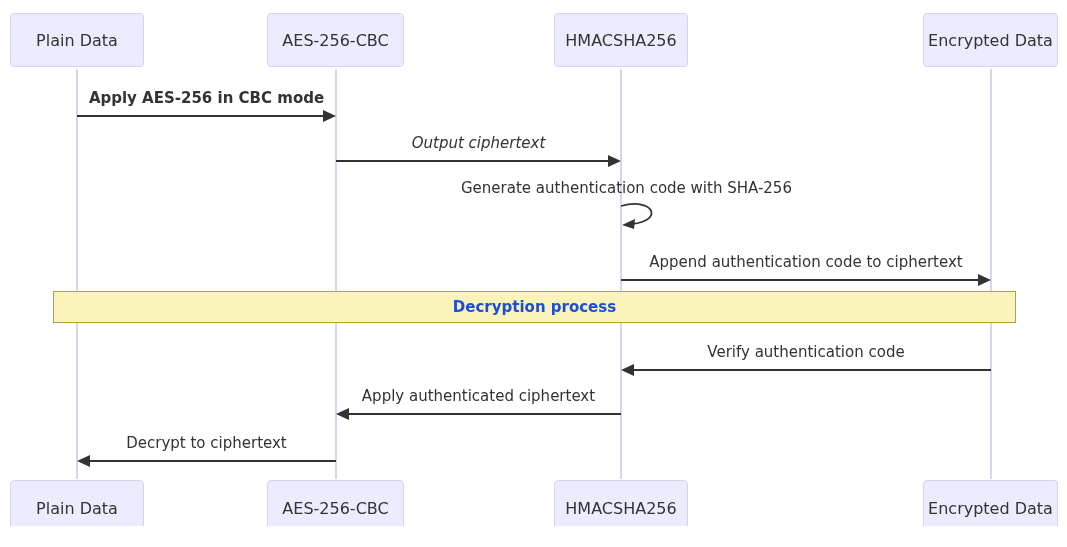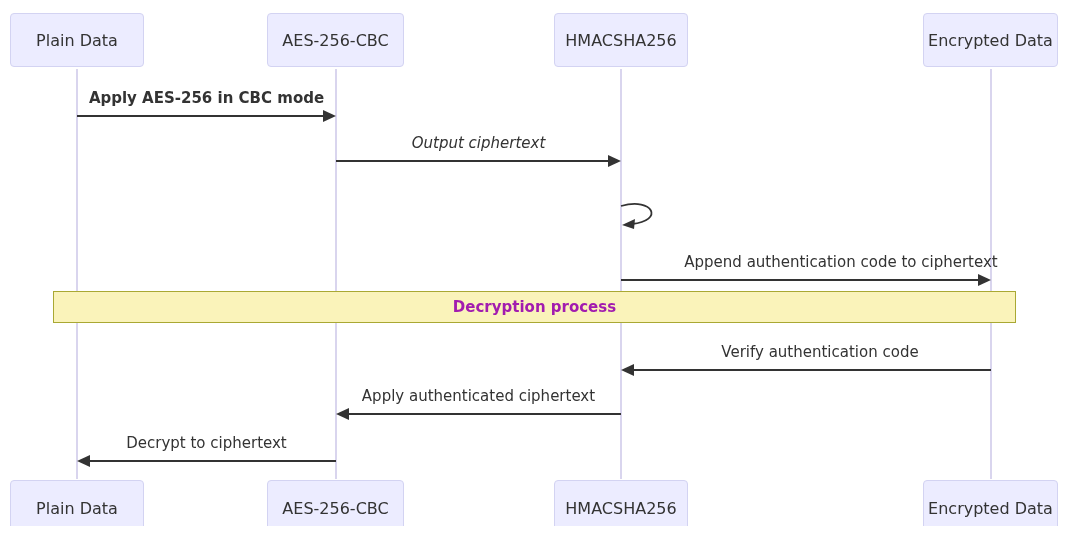--- a/index.html
+++ b/index.html
@@ -82,21 +82,21 @@
     width: 963px;
     height: 32px;
     background: #faf3ba;
     border: 1px solid #a9a833;
     box-sizing: border-box;
     display: flex;
     align-items: center;
     justify-content: center;
     font-size: 15px;
     font-weight: 600;
-    color: #a21caf;
+    color: #1d4ed8;
   }
 </style>
 </head>
 <body>
 
 <div id="canvas">
 
   <div class="lifeline" style="left:76px"></div>
   <div class="lifeline" style="left:335px"></div>
   <div class="lifeline" style="left:620px"></div>
@@ -116,34 +116,35 @@
     </div>
 
   <div class="msg-label" style="left:77px; top:88px; width:259px;font-weight:bold;">Apply AES-256 in CBC mode</div>
   <div class="msg-line" style="left:77px; top:115px; width:252px;"></div>
   <div class="head-right" style="left:323px; top:110px;"></div>
 
   <div class="msg-label" style="left:336px; top:133px; width:285px;font-style:italic;">Output ciphertext</div>
   <div class="msg-line" style="left:336px; top:160px; width:278px;"></div>
   <div class="head-right" style="left:608px; top:155px;"></div>
 
+  <div class="msg-label" style="left:461px; top:178px; width:320px;">Generate authentication code with SHA-256</div>
   <svg class="self-loop" style="left:620px; top:199px;" width="52" height="34" viewBox="0 0 52 34">
     <path d="M 1 7 C 34 -2, 44 22, 12 25" fill="none" stroke="#333333" stroke-width="1.8"></path>
     <polygon points="2,26 15,20 14,30" fill="#333333"></polygon>
   </svg>
 
-  <div class="msg-label" style="left:621px; top:252px; width:370px;padding-left:35px;">Append authentication code to ciphertext</div>
+  <div class="msg-label" style="left:621px; top:252px; width:370px;">Append authentication code to ciphertext</div>
   <div class="msg-line" style="left:621px; top:279px; width:363px;"></div>
   <div class="head-right" style="left:978px; top:274px;"></div>
 
   <div class="banner">
     <span>Decryption process</span>
   </div>
 
-  <div class="msg-label" style="left:635px; top:342px; width:370px;">Verify authentication code</div>
+  <div class="msg-label" style="left:621px; top:342px; width:370px;">Verify authentication code</div>
   <div class="msg-line" style="left:628px; top:369px; width:363px;"></div>
   <div class="head-left" style="left:621px; top:364px;"></div>
 
   <div class="msg-label" style="left:336px; top:386px; width:285px;">Apply authenticated ciphertext</div>
   <div class="msg-line" style="left:343px; top:413px; width:278px;"></div>
   <div class="head-left" style="left:336px; top:408px;"></div>
 
   <div class="msg-label" style="left:77px; top:433px; width:259px;">Decrypt to ciphertext</div>
   <div class="msg-line" style="left:84px; top:460px; width:252px;"></div>
   <div class="head-left" style="left:77px; top:455px;"></div>

